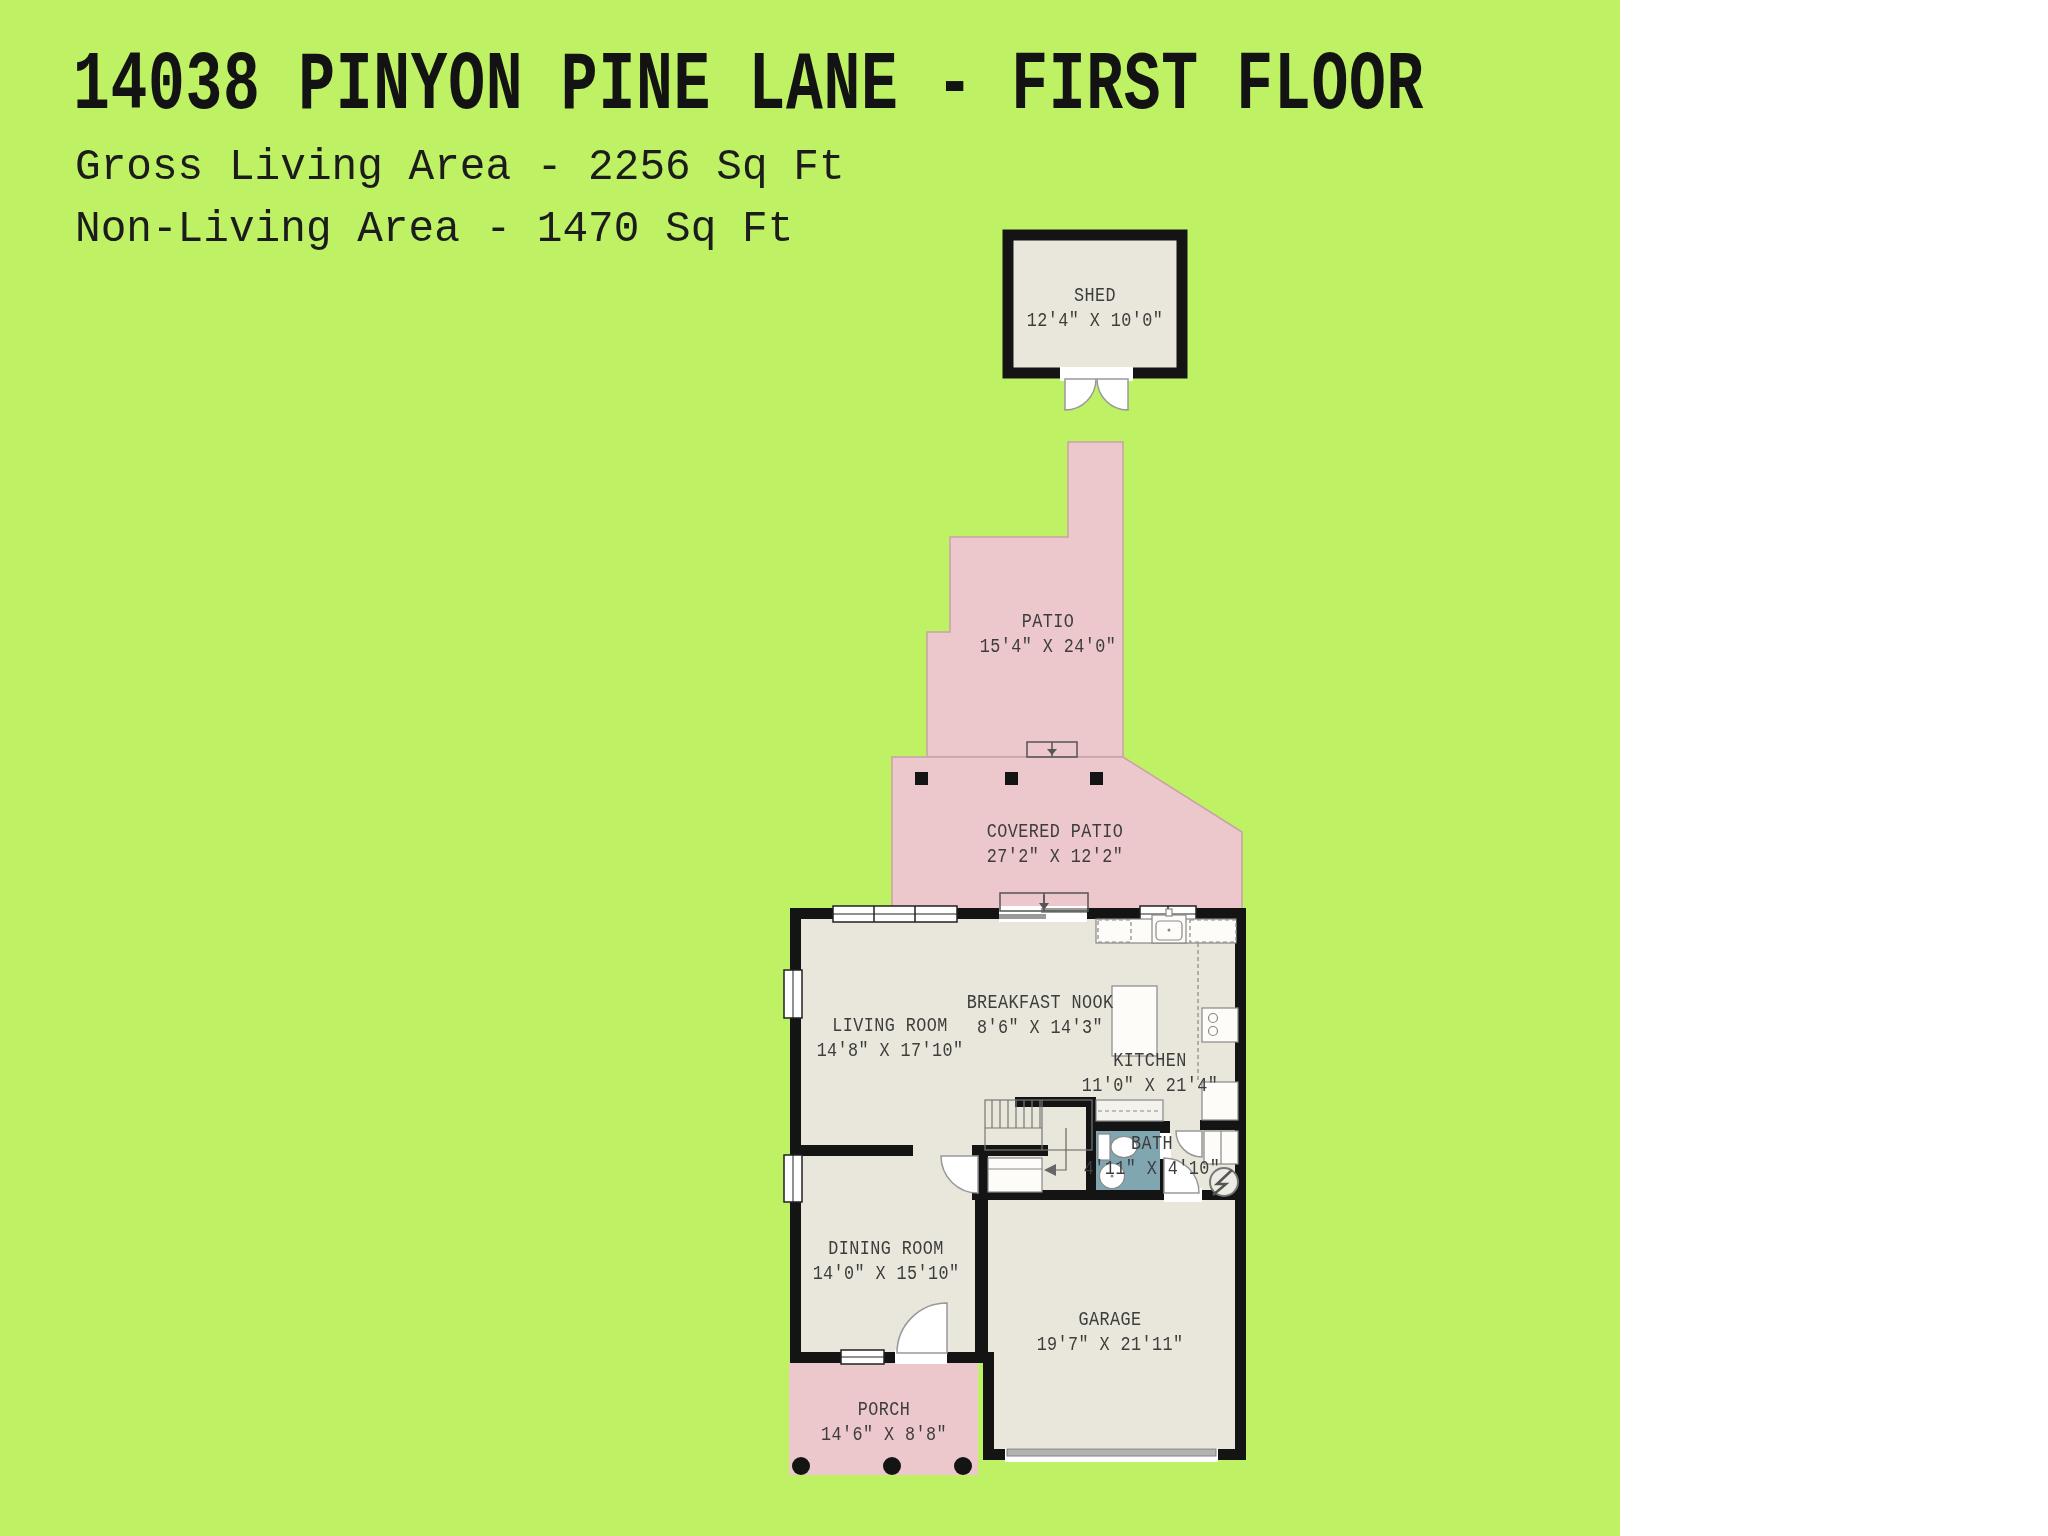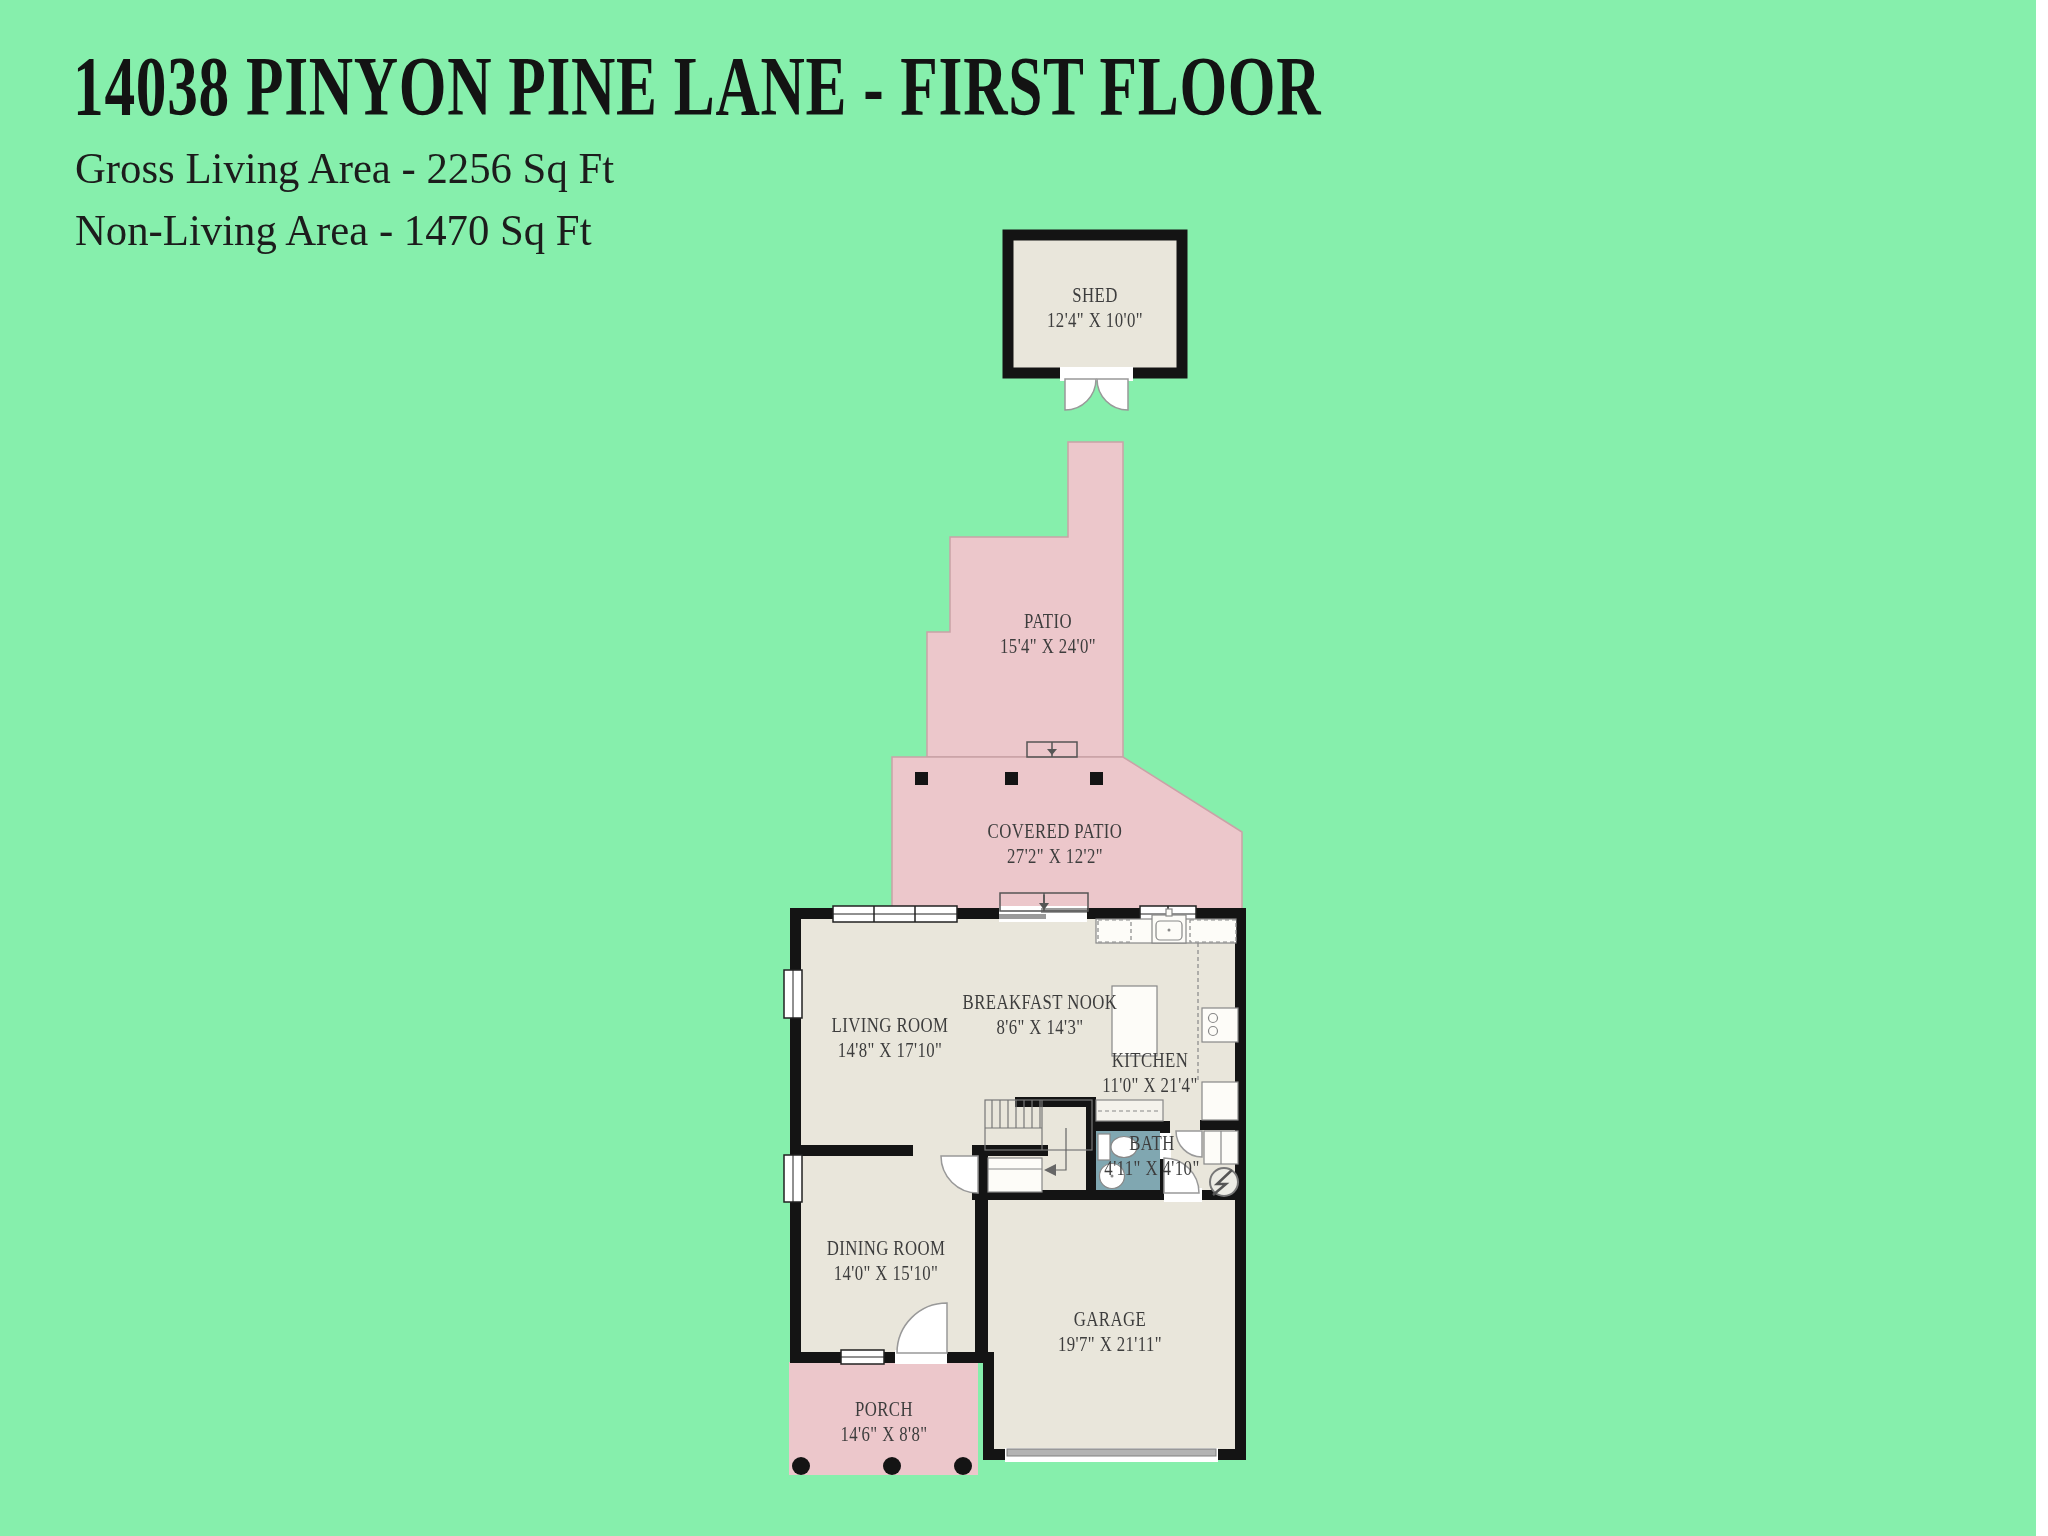--- a/index.html
+++ b/index.html
@@ -1,17 +1,17 @@
 <!DOCTYPE html>
 <html><head>
 <meta charset="utf-8">
 <style>
   html,body{margin:0;padding:0;background:#fff;}
-  .page{position:relative;width:2036px;height:1536px;background:#86efac;overflow:hidden;
-        font-family:Liberation Serif, serif;}
+  .page{position:relative;width:1620px;height:1536px;background:#bef264;overflow:hidden;
+        font-family:Liberation Mono, monospace;}
   .plan-svg{position:absolute;left:0;top:0;}
   .title{position:absolute;left:73px;top:38px;font-size:84px;font-weight:bold;color:#131313;
          transform:scaleX(0.73);transform-origin:0 0;letter-spacing:1px;white-space:nowrap;}
   .sub{position:absolute;left:75px;font-size:45px;color:#1c1c1c;transform:scaleX(0.95);
        transform-origin:0 0;white-space:nowrap;}
   .sub1{top:142px;}
   .sub2{top:204px;}
   .rlabel{position:absolute;transform:translate(-50%,-50%) scaleX(0.8);text-align:center;
           color:#3d3d3d;font-size:21px;line-height:25px;white-space:nowrap;letter-spacing:0.5px;}
   .rlabel div{white-space:nowrap;}

